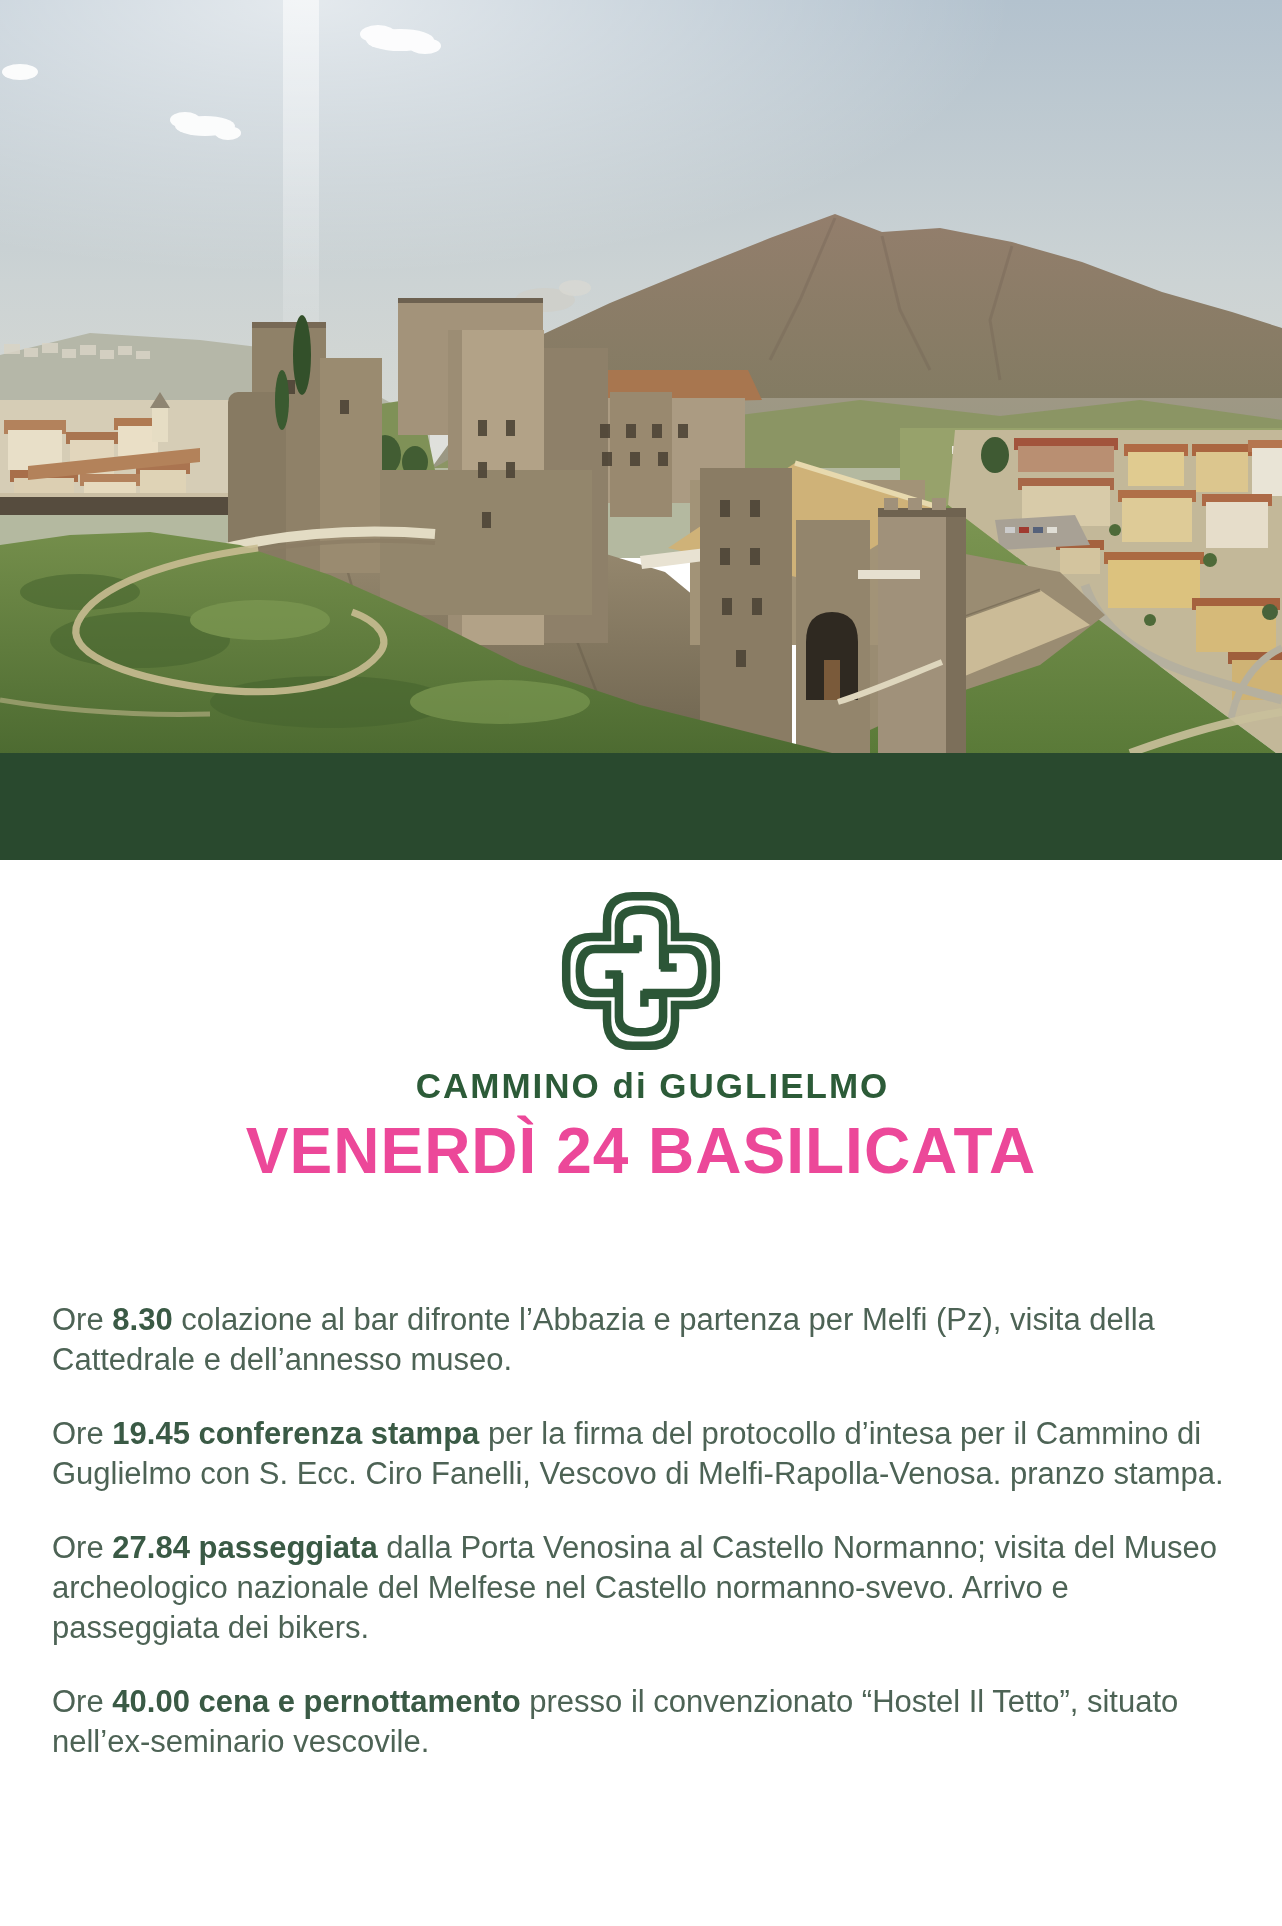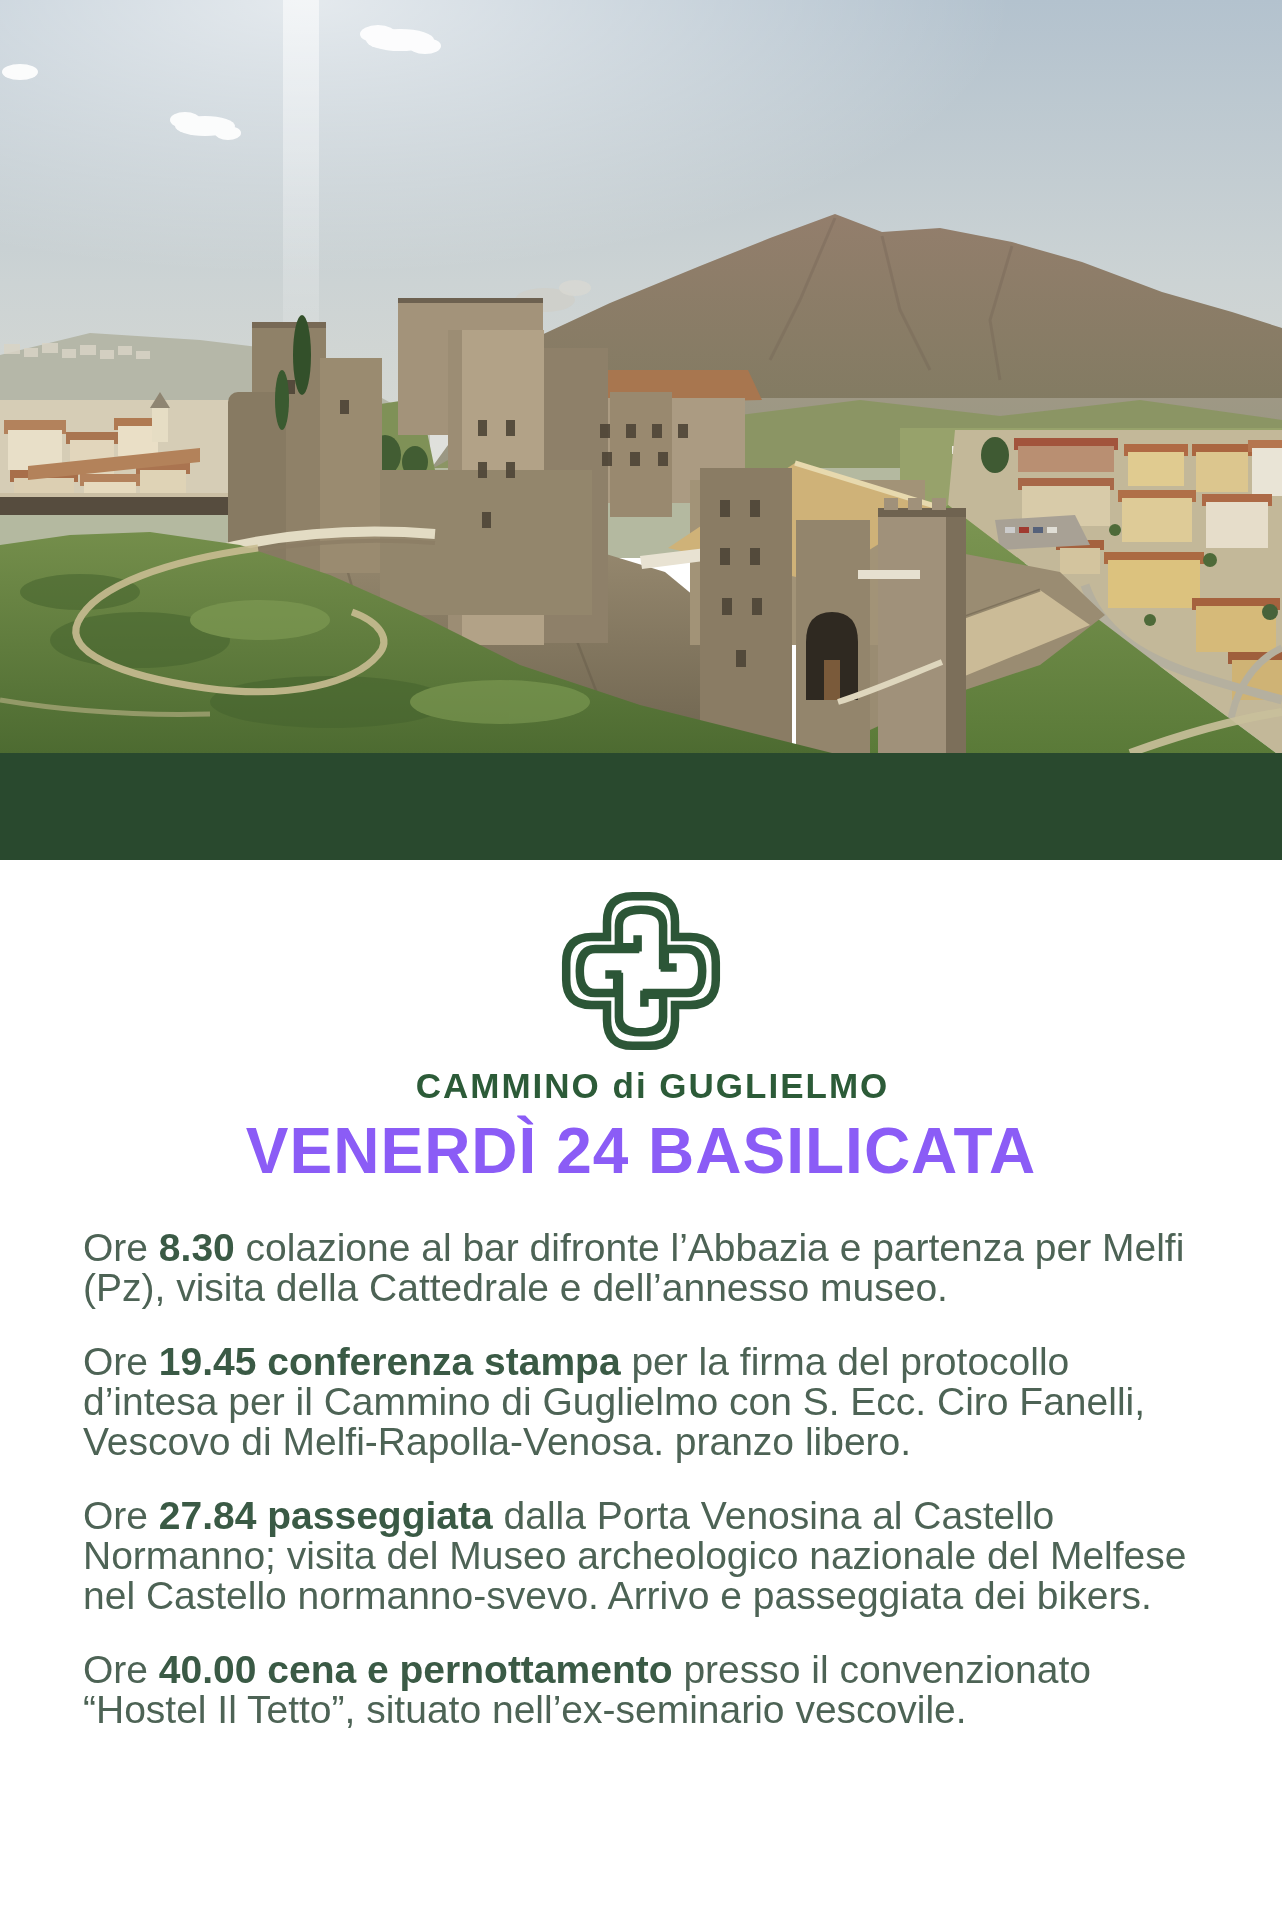--- a/index.html
+++ b/index.html
@@ -9,26 +9,26 @@
     font-family:"Liberation Sans",sans-serif;
   }
   .hero{display:block;width:1282px;height:753px;}
   .band{width:100%;height:107px;background:#29492e;}
   .logo{display:block;margin:26px auto 10px;}
   .wordmark{
     margin:0;text-align:center;color:#2c5b38;
     font-size:35px;font-weight:bold;letter-spacing:2px;padding-left:23px;
   }
   .title{
-    margin:8px 0 0;text-align:center;color:#8b5cf6;
+    margin:8px 0 0;text-align:center;color:#ec4899;
     font-size:64px;font-weight:bold;letter-spacing:1px;
   }
   .schedule{
-    margin-top:40px;padding:0 83px;color:#4d6355;
-    font-size:39px;line-height:40px;
+    margin-top:112px;padding:0 52px;color:#4d6355;
+    font-size:31px;line-height:40px;
   }
   .schedule p{margin:0 0 34px;}
   .schedule strong{color:#3a5a45;font-weight:bold;}
 </style>
 </head>
 <body>
 
 <div class="poster">
 
   <svg class="hero" viewBox="0 0 1282 753" role="img">
@@ -311,18 +311,18 @@
       <use href="#ghook" transform="rotate(180 100 100)"></use>
       <use href="#ghook" transform="rotate(270 100 100)"></use>
     </g>
   </svg>
 
   <h2 class="wordmark">CAMMINO di GUGLIELMO</h2>
   <h1 class="title">VENERDÌ 24 BASILICATA</h1>
 
   <div class="schedule">
     <p><span>Ore </span><strong>8.30</strong><span> colazione al bar difronte l’Abbazia e partenza per Melfi (Pz), visita della Cattedrale e dell’annesso museo.</span></p>
-    <p><span>Ore </span><strong>19.45 conferenza stampa</strong><span> per la firma del protocollo d’intesa per il Cammino di Guglielmo con S. Ecc. Ciro Fanelli, Vescovo di Melfi-Rapolla-Venosa. pranzo libero.</span></p>
+    <p><span>Ore </span><strong>19.45 conferenza stampa</strong><span> per la firma del protocollo d’intesa per il Cammino di Guglielmo con S. Ecc. Ciro Fanelli, Vescovo di Melfi-Rapolla-Venosa. pranzo stampa.</span></p>
     <p><span>Ore </span><strong>27.84 passeggiata</strong><span> dalla Porta Venosina al Castello Normanno; visita del Museo archeologico nazionale del Melfese nel Castello normanno-svevo. Arrivo e passeggiata dei bikers.</span></p>
     <p><span>Ore </span><strong>40.00 cena e pernottamento</strong><span> presso il convenzionato “Hostel Il Tetto”, situato nell’ex-seminario vescovile.</span></p>
   </div>
 
 </div>
 
 </body></html>

